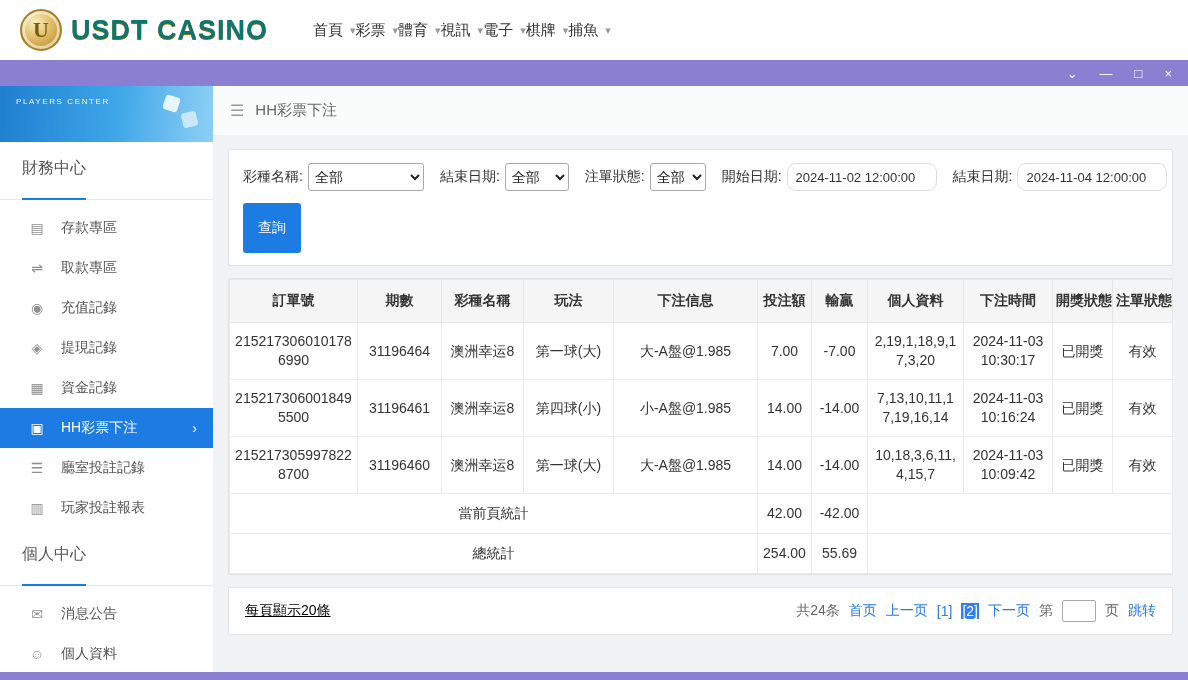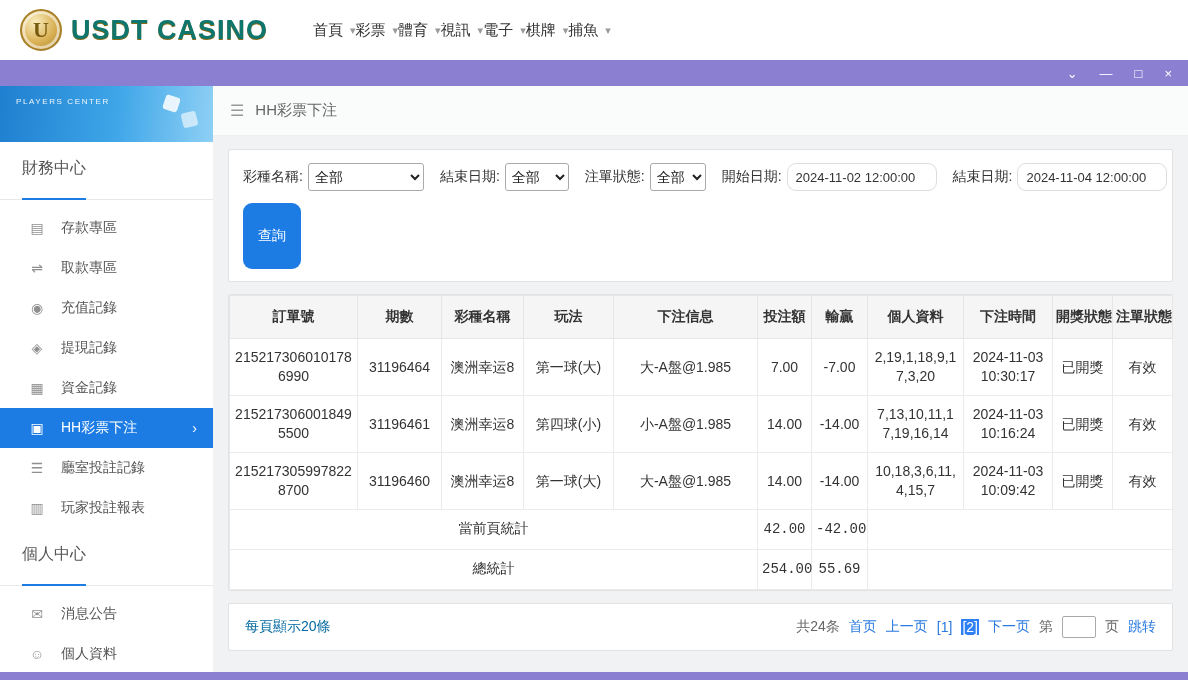--- a/index.html
+++ b/index.html
@@ -63,36 +63,36 @@
   .filter-card { padding:13px 14px 12px; }
   .filter-row { display:flex; align-items:center; }
   .f-label { font-size:14px; color:#333; margin-right:5px; white-space:nowrap; }
   .f-group { display:flex; align-items:center; margin-right:16px; }
   select.f-select { height:28px; border:1px solid #aaa; border-radius:3px; background:#fff;
     font-size:14px; color:#222; padding:0 2px; }
   .w-lg { width:116px; } .w-sm { width:64px; } .w-xs { width:56px; }
   input.f-date { width:150px; height:28px; border:1px solid #ddd; border-radius:9px;
     padding:0 8px; font-size:13px; color:#333; }
   .btn-search { margin-top:12px; background:#1d7ce4; color:#fff; border:none;
-    border-radius:9px; padding:24px 15px; font-size:14px; cursor:pointer; }
+    border-radius:3px; padding:16px 15px; font-size:14px; cursor:pointer; }
 
   
   .table-card { margin-top:12px; }
   table.data { width:100%; border-collapse:collapse; table-layout:fixed; }
   table.data th { background:#f5f5f6; font-size:14px; font-weight:bold; color:#333;
     padding:12px 3px; border:1px solid #e6e6e6; text-align:center; overflow:hidden; white-space:nowrap; }
   table.data td { font-size:14px; color:#333; text-align:center; padding:9px 4px;
     border:1px solid #ebebeb; line-height:19px; }
   td.break { word-break:break-all; }
-  tr.summary td { padding:10px 4px;font-family:Liberation Mono, monospace; }
+  tr.summary td { padding:10px 4px; }
 
   
   .pager { margin-top:12px; height:48px; display:flex; align-items:center;
     justify-content:space-between; padding:0 16px; font-size:14px; }
-  .pager-left { color:#0369a1; }
+  .pager-left { color:#000000;text-decoration:underline; }
   .pager-right { display:flex; align-items:center; gap:9px; color:#666; }
   .plink { color:#2a7be0; cursor:pointer; }
   .pcur { background:#2f7ff5; color:#fff; cursor:pointer; padding:0 1px; }
   .jump-input { width:34px; height:22px; border:1px solid #aaa; border-radius:2px; }
 
   .footer-strip { position:fixed; left:0; bottom:0; width:1188px; height:8px; background:#8b7fd1; }
 </style>
 </head>
 <body>
 

